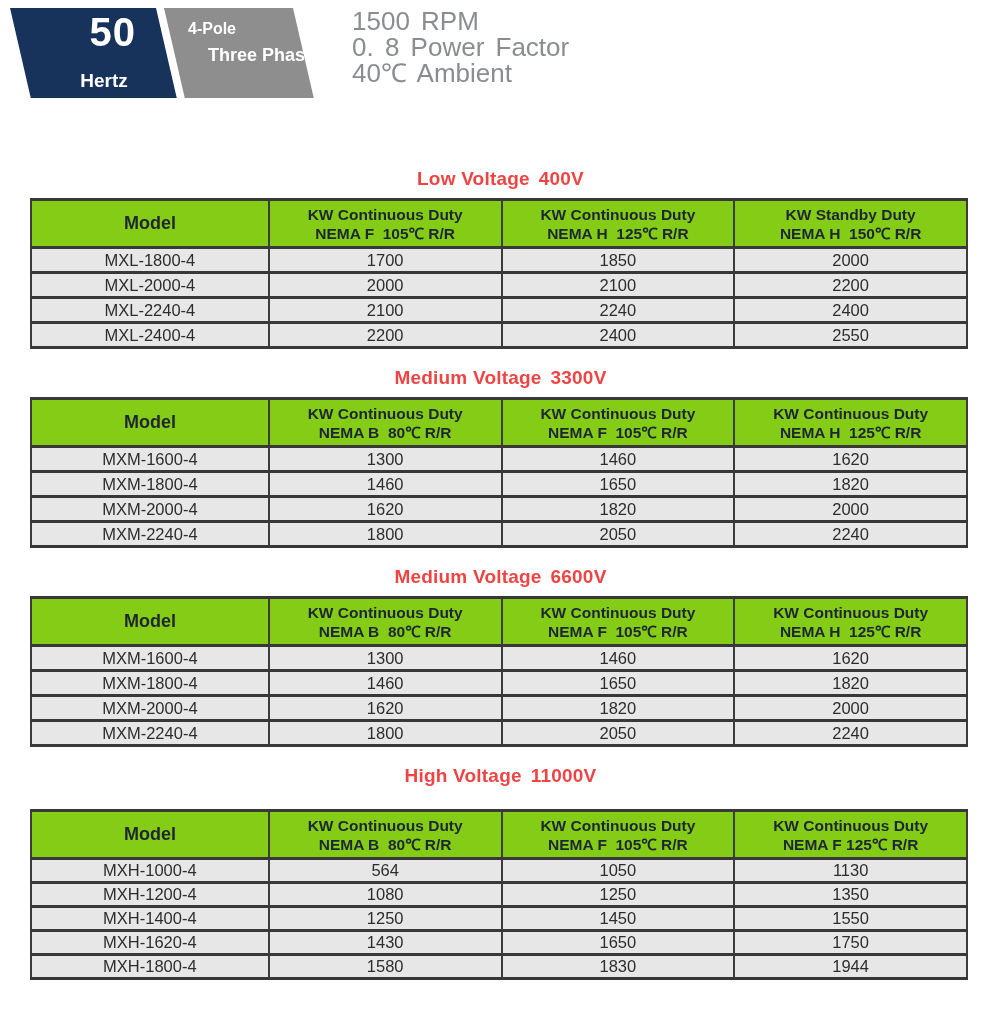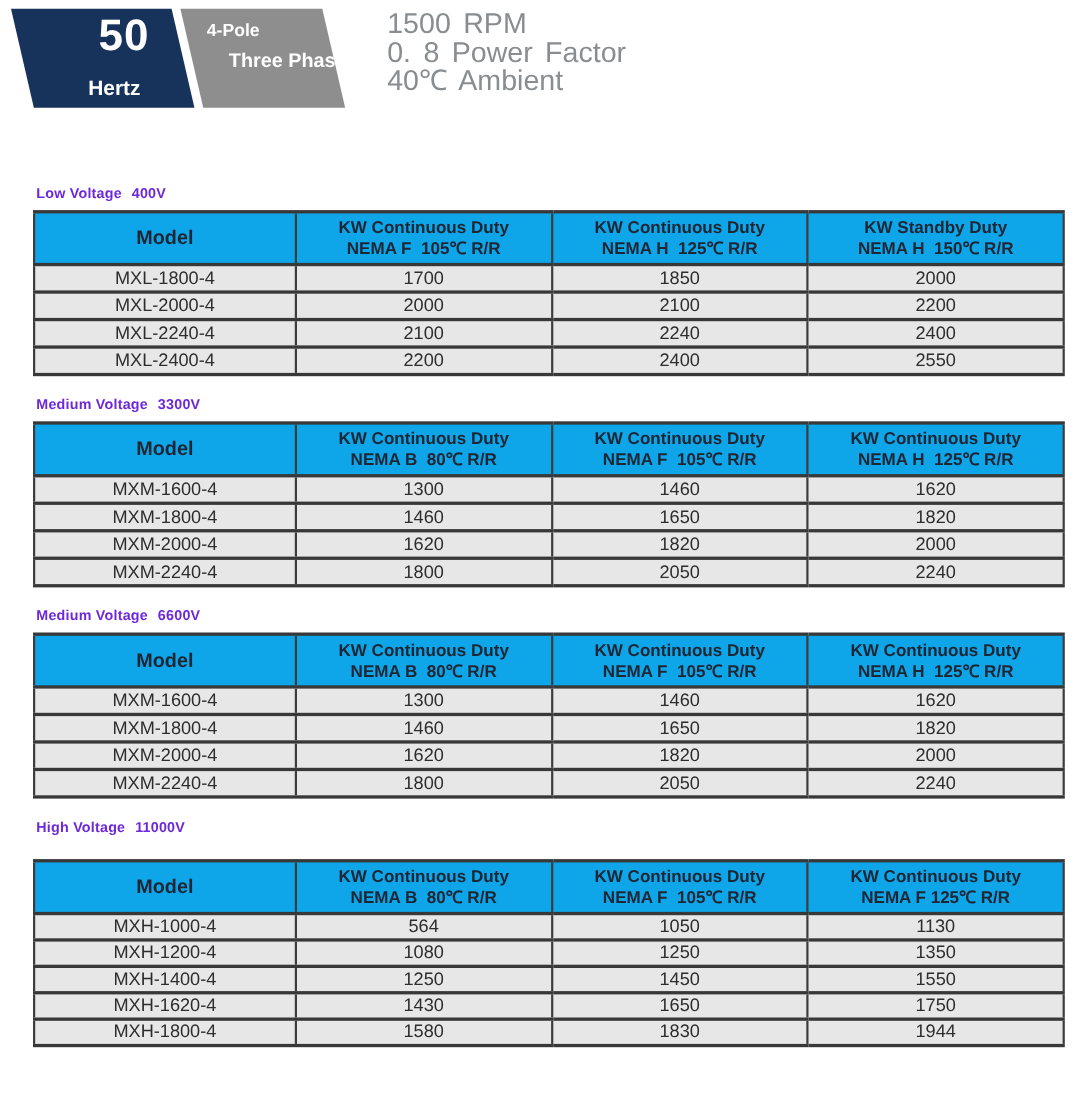--- a/index.html
+++ b/index.html
@@ -14,31 +14,31 @@
   .badge-text { position:absolute; color:#ffffff; font-weight:bold; }
   .hz-value { left:52px; top:10px; width:84px; text-align:right; font-size:40px; letter-spacing:1px; }
   .hz-label { left:62px; top:70px; width:84px; text-align:center; font-size:19px; }
   .pole-line { left:188px; top:20px; font-size:16px; }
   .phase-line { left:208px; top:45px; font-size:18px; }
   .specs { position:absolute; left:352px; top:8px; color:#8a8d90; font-size:26px; line-height:26px; }
   .specs div { word-spacing:4px; }
 
   
   .content { padding:0 17px 0 30px; }
-  h2.section-title { font-size:13px; font-weight:bold; color:#6d28d9; margin:18px 0 8px 3px; letter-spacing:0.2px; }
+  h2.section-title { font-size:19px; font-weight:bold; color:#ef4444; margin:18px 0 8px 3px; letter-spacing:0.2px;text-align:center; }
   h2.first-title { margin-top:62px; }
   h2.last-title { margin-bottom:22px; }
   .voltage { margin-left:9px; }
 
   table.spec { width:938px; border-collapse:collapse; table-layout:fixed; }
   col.c-model { width:25.4%; } col.c-v { width:24.86%; }
   th, td { border-left:2px solid #3c3c3c; border-right:2px solid #3c3c3c;
            border-top:3px solid #383838; border-bottom:3px solid #383838;
            text-align:center; vertical-align:middle; }
-  th { background:#0ea5e9; color:#1e2634; height:48px; font-weight:bold; }
+  th { background:#84cc16; color:#1e2634; height:48px; font-weight:bold; }
   .hdr-l1 { display:block; font-size:15.5px; line-height:19px; }
   .hdr-l2 { display:block; font-size:15.5px; line-height:19px; white-space:pre; }
   th.model-hdr { font-size:18px; }
   td { background:#e7e7e7; color:#2d2d2d; font-size:16.5px; height:25px; }
   table.t4 td { height:24px; }
 </style>
 </head>
 <body>
 
 <div class="badge-area">

